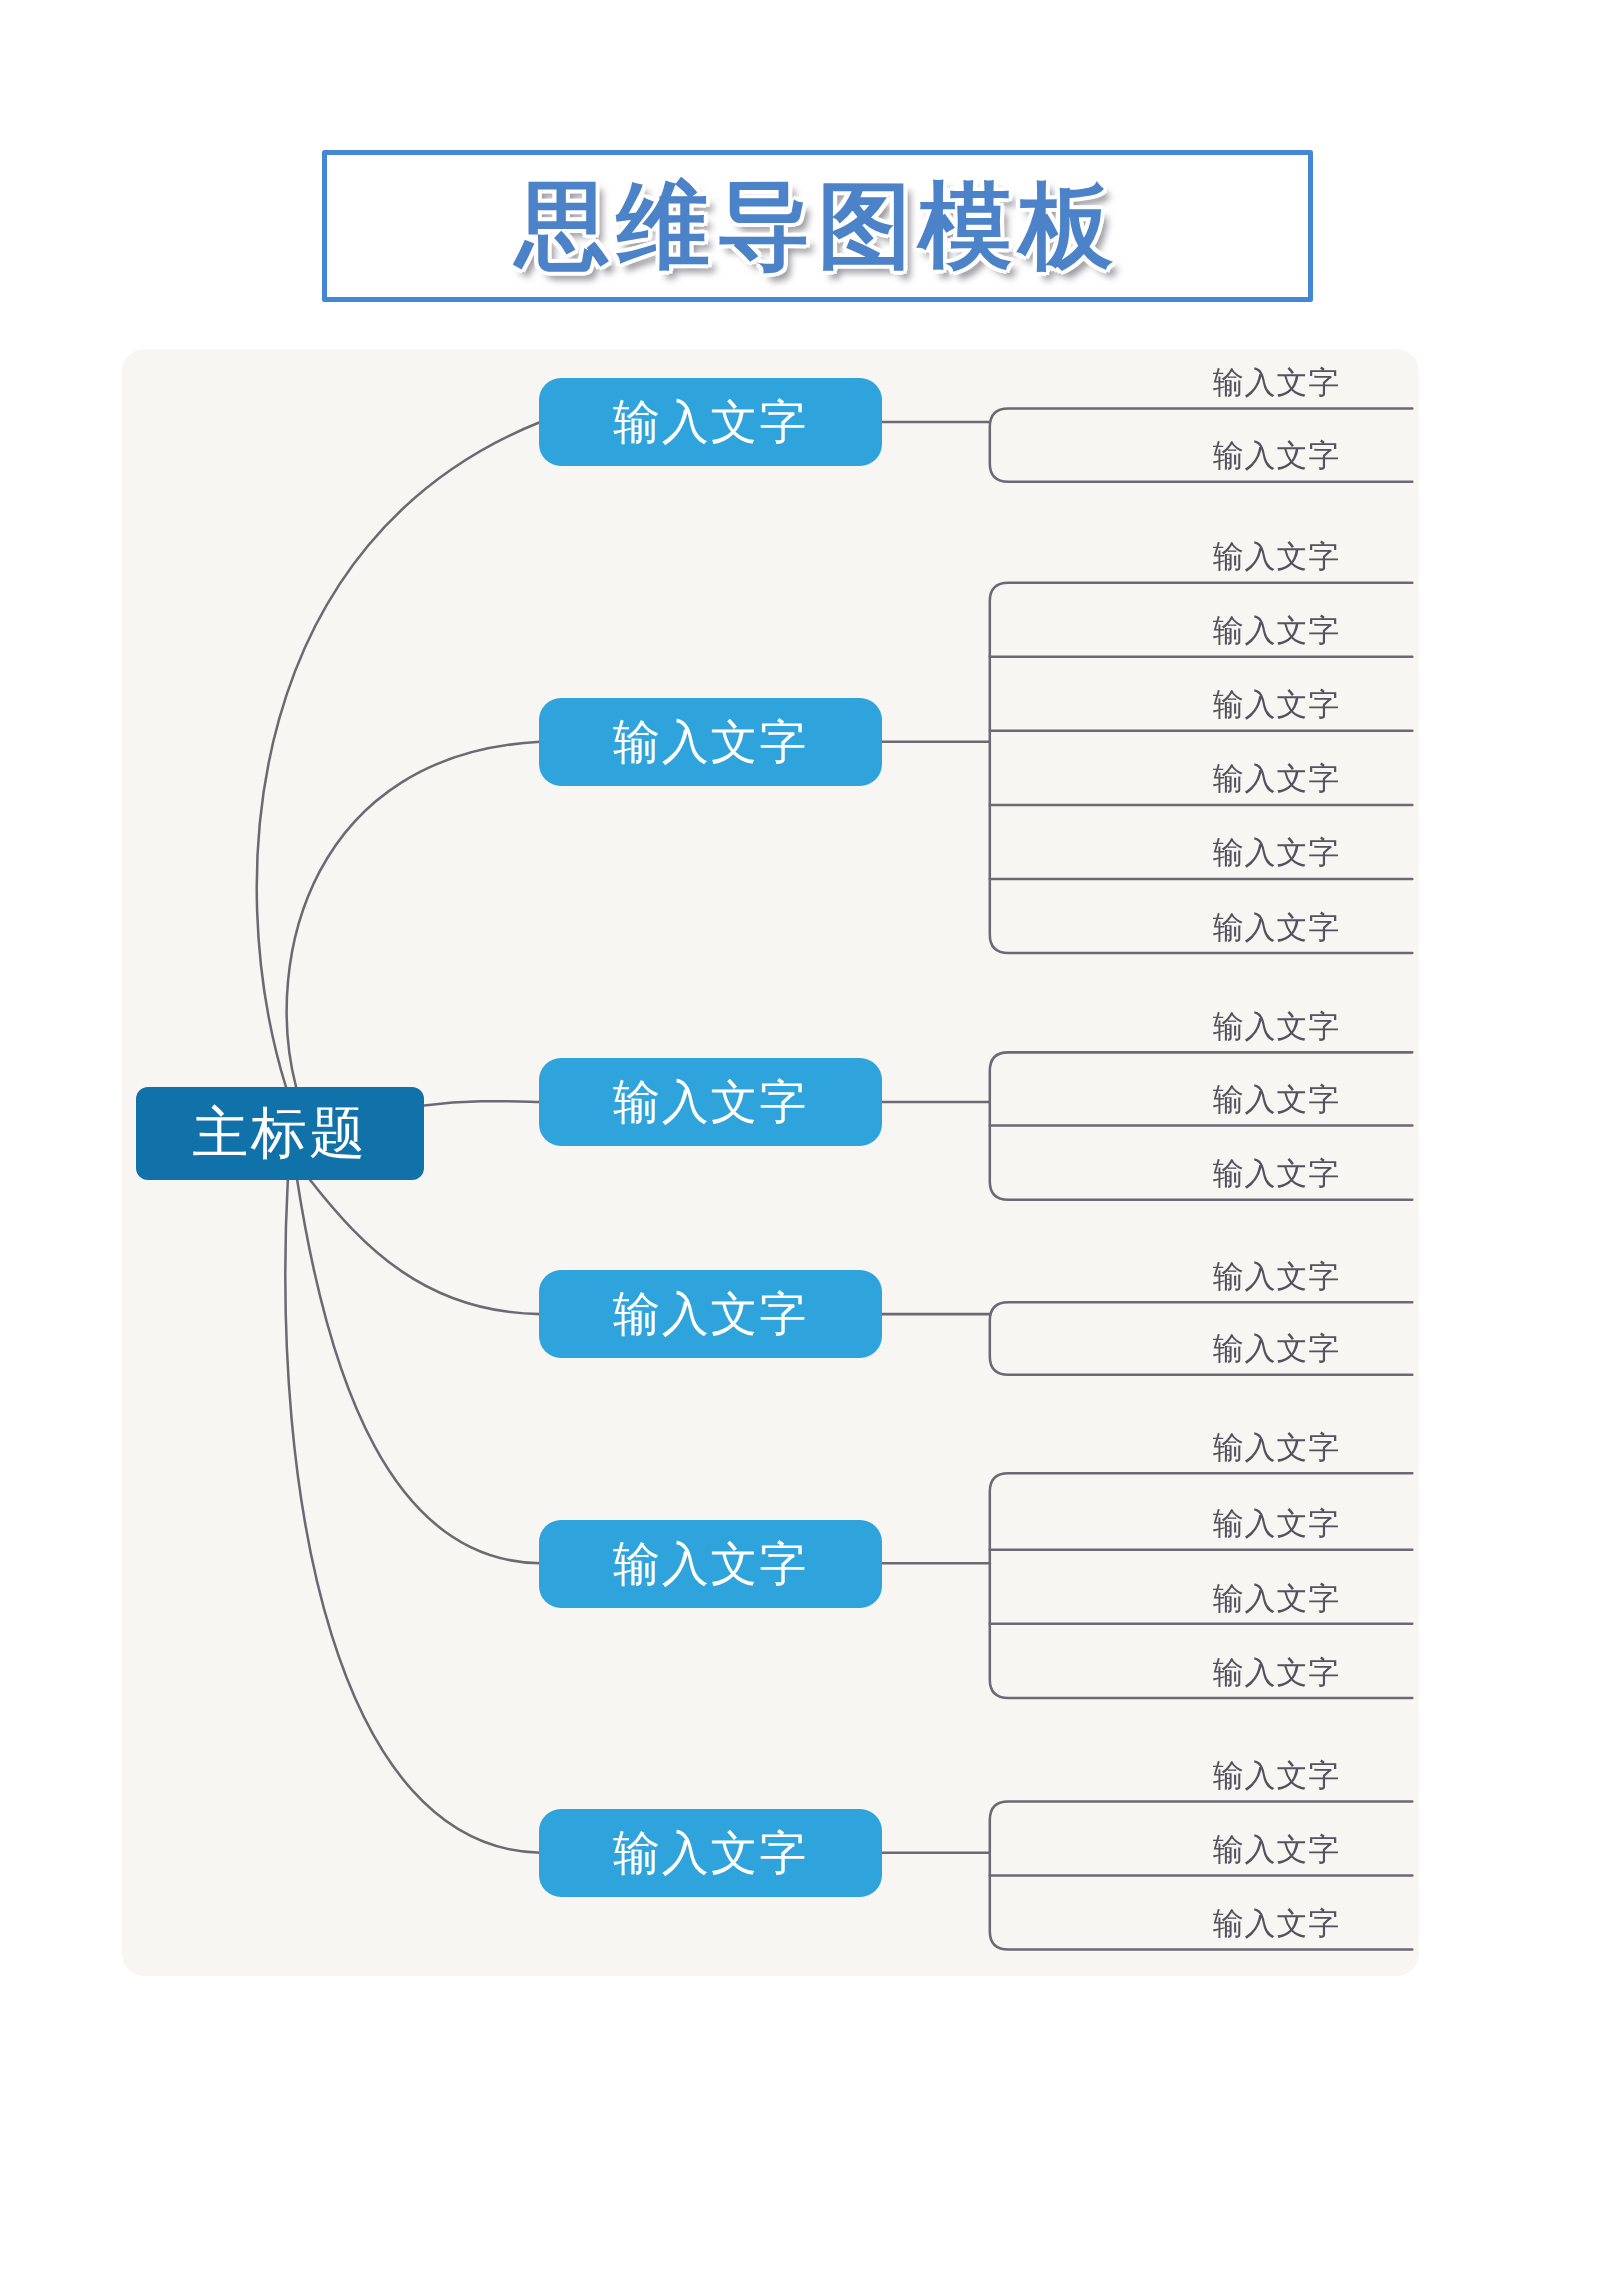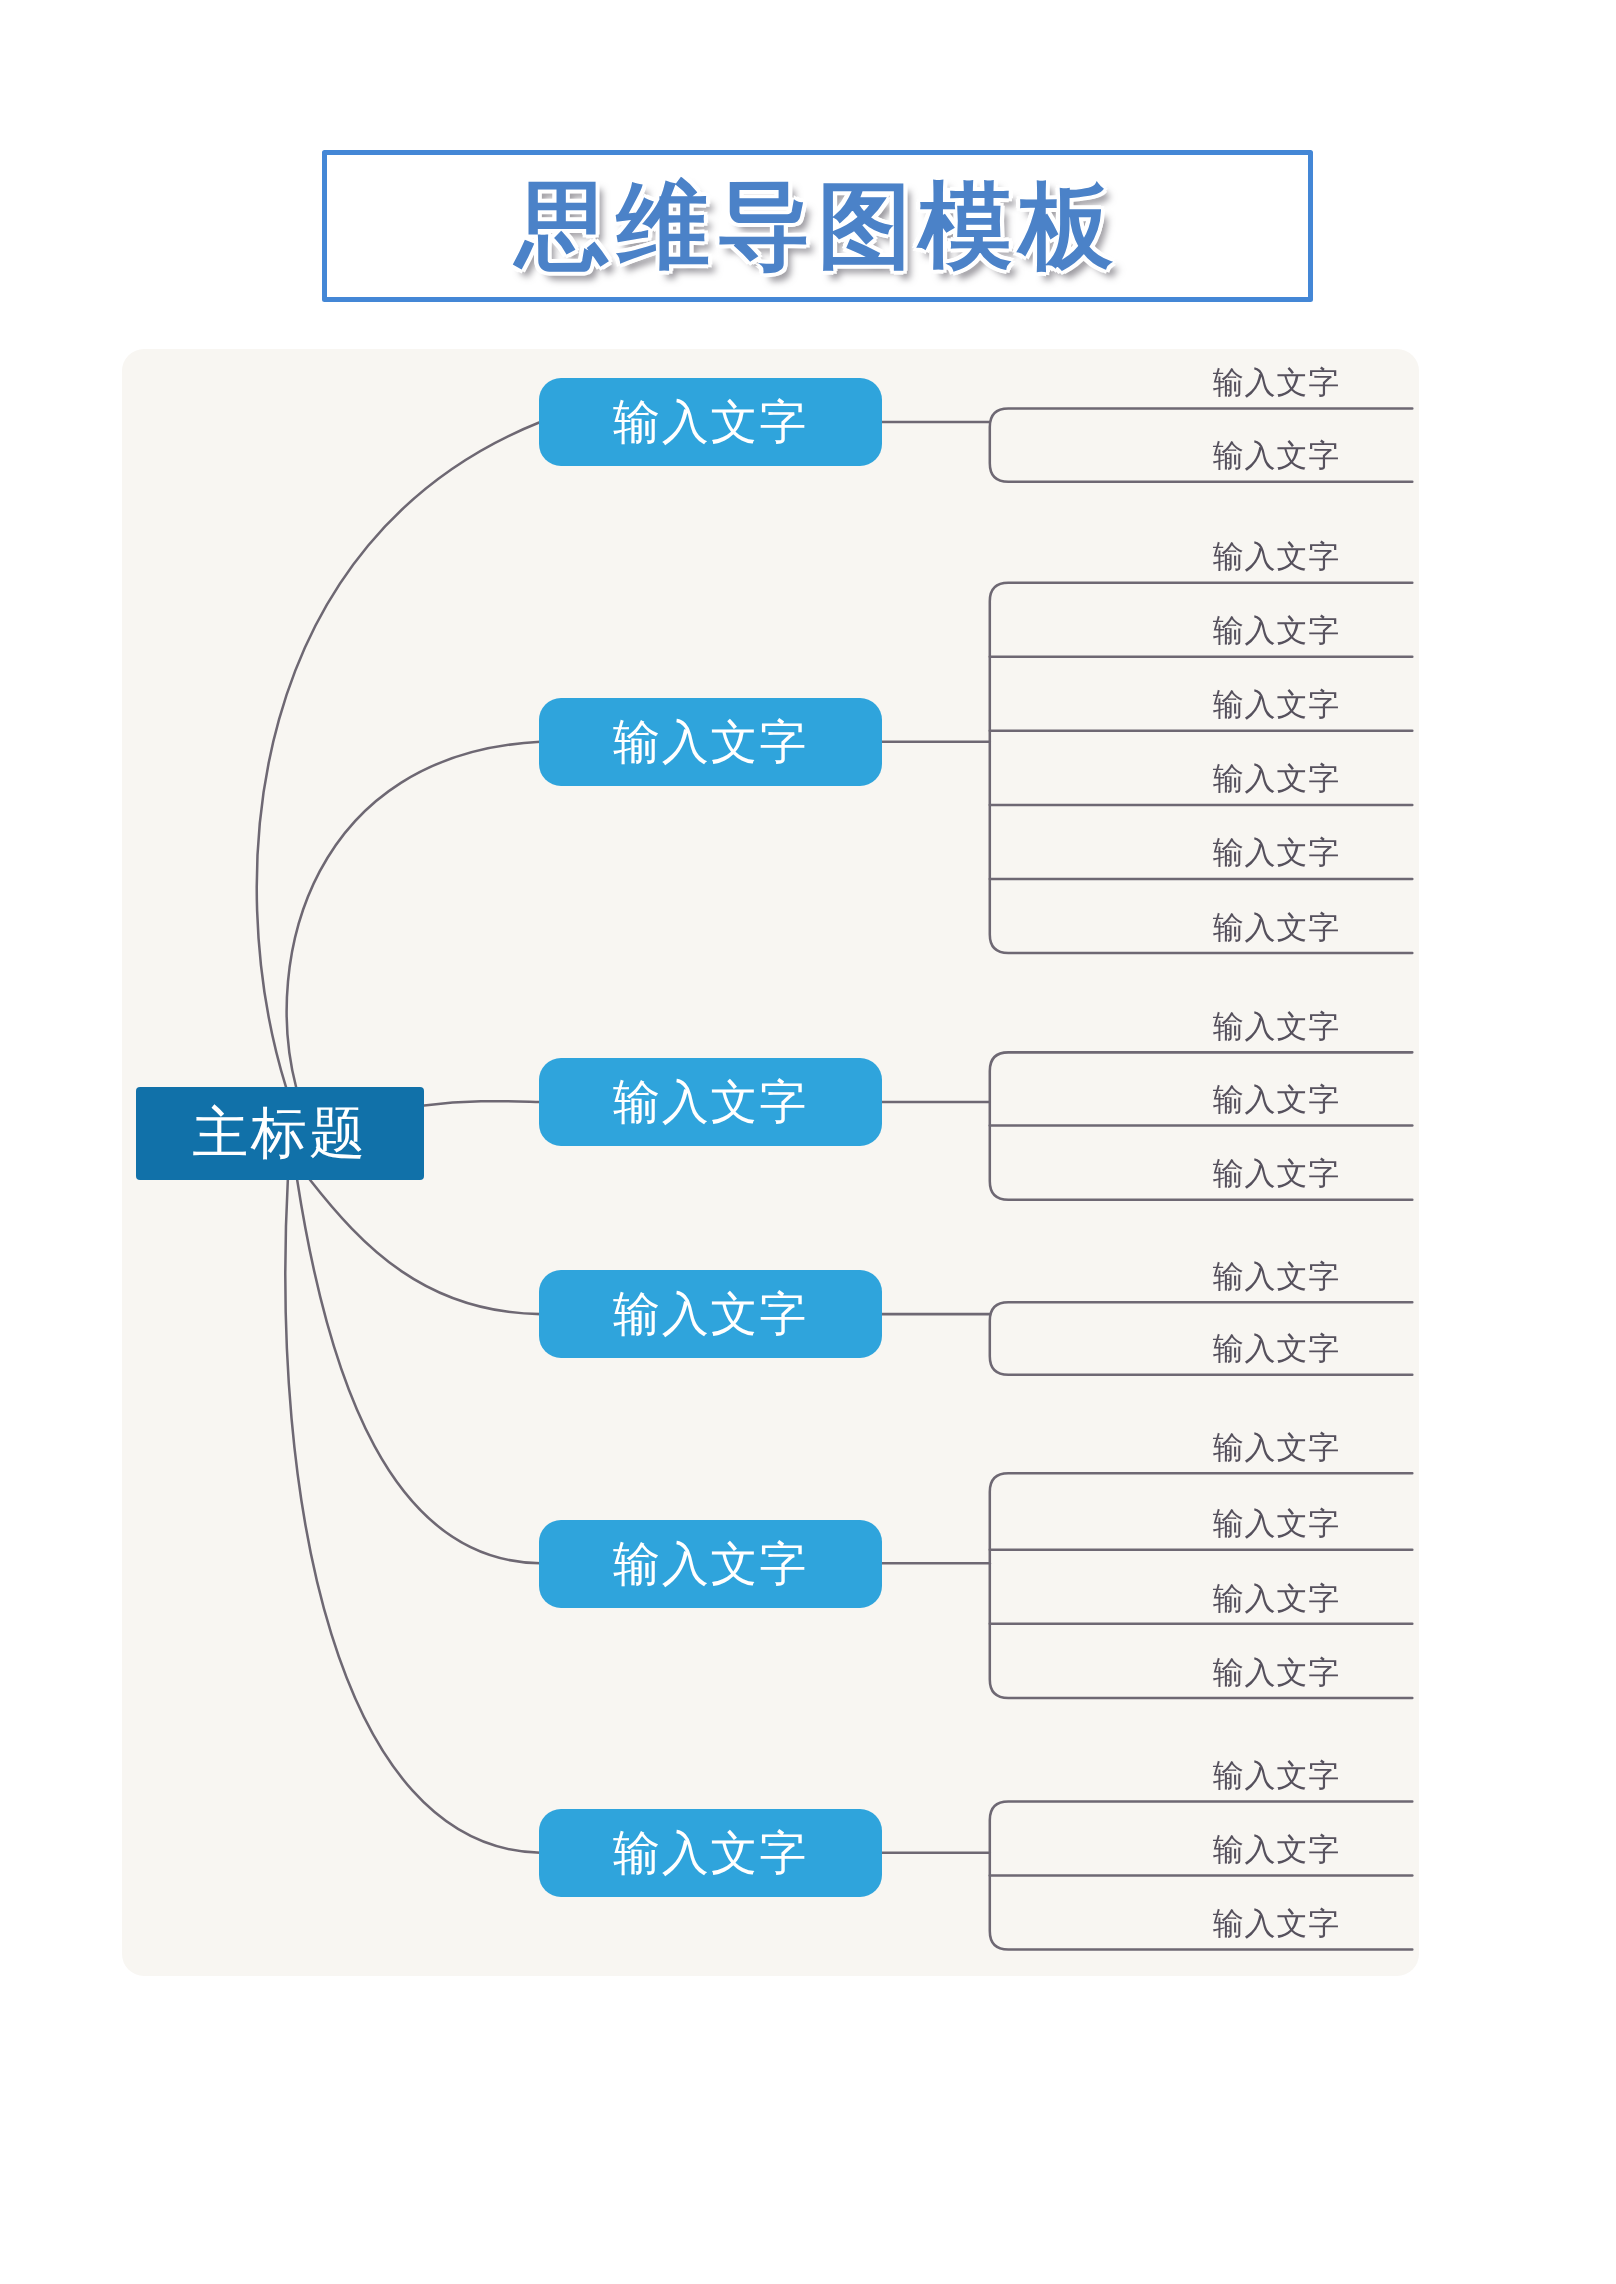--- a/index.html
+++ b/index.html
@@ -30,21 +30,21 @@
 
   .map-area{
     position:absolute;left:122px;top:349px;width:1297px;height:1627px;
     background:var(--canvas-bg,#f8f6f2);border-radius:22px;
   }
 
   svg.connectors{position:absolute;left:0;top:0;width:1616px;height:2284px;z-index:2;}
 
   .main-node{
     position:absolute;left:136px;top:1087px;width:288px;height:93px;z-index:3;
-    background:var(--main-fill,#1171a9);border-radius:4px;
+    background:var(--main-fill,#1171a9);border-radius:12px;
     display:flex;align-items:center;justify-content:center;
     color:var(--node-text,#ffffff);font-size:56px;letter-spacing:2.5px;
   }
 
   .branch-node{
     position:absolute;left:539px;width:343px;height:88px;z-index:3;
     background:var(--branch-fill,#2fa4dc);border-radius:22px;
     display:flex;align-items:center;justify-content:center;
     color:var(--node-text,#ffffff);font-size:47px;letter-spacing:1.7px;
   }

